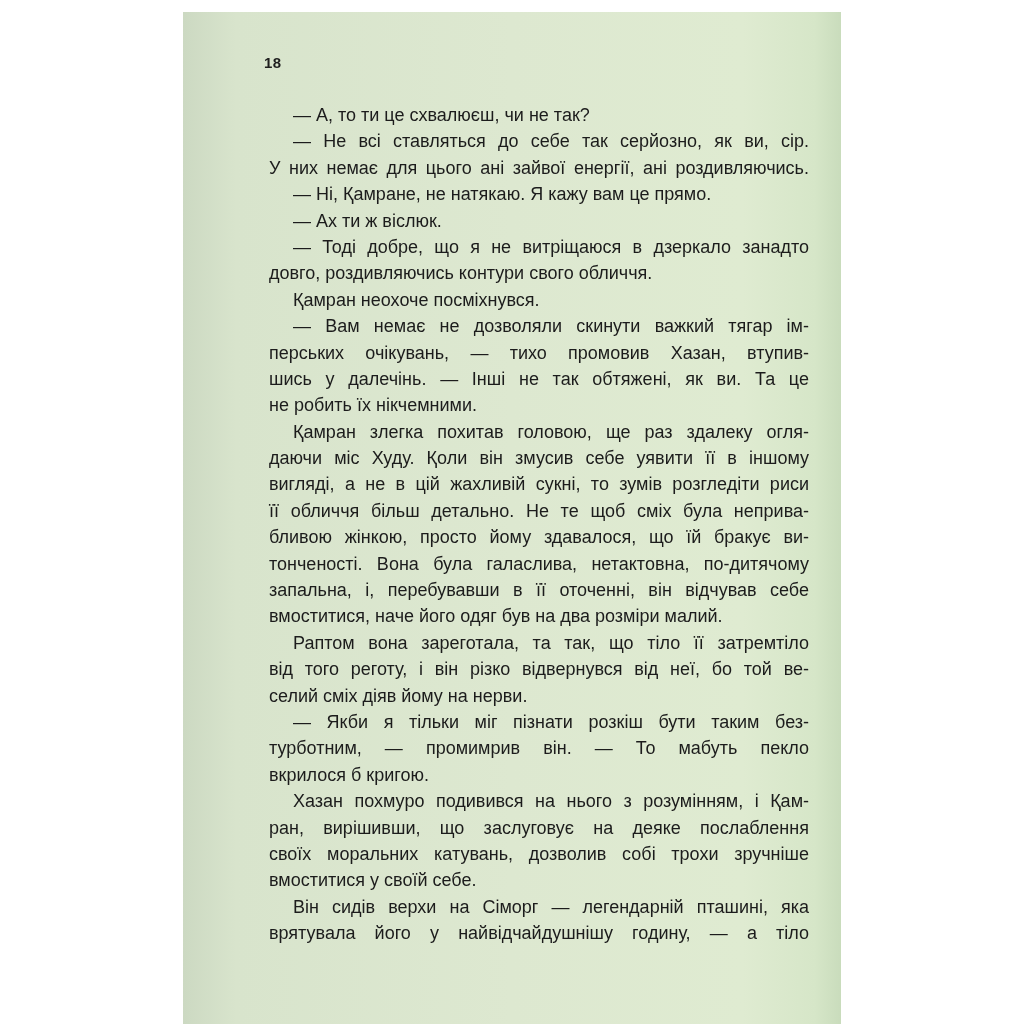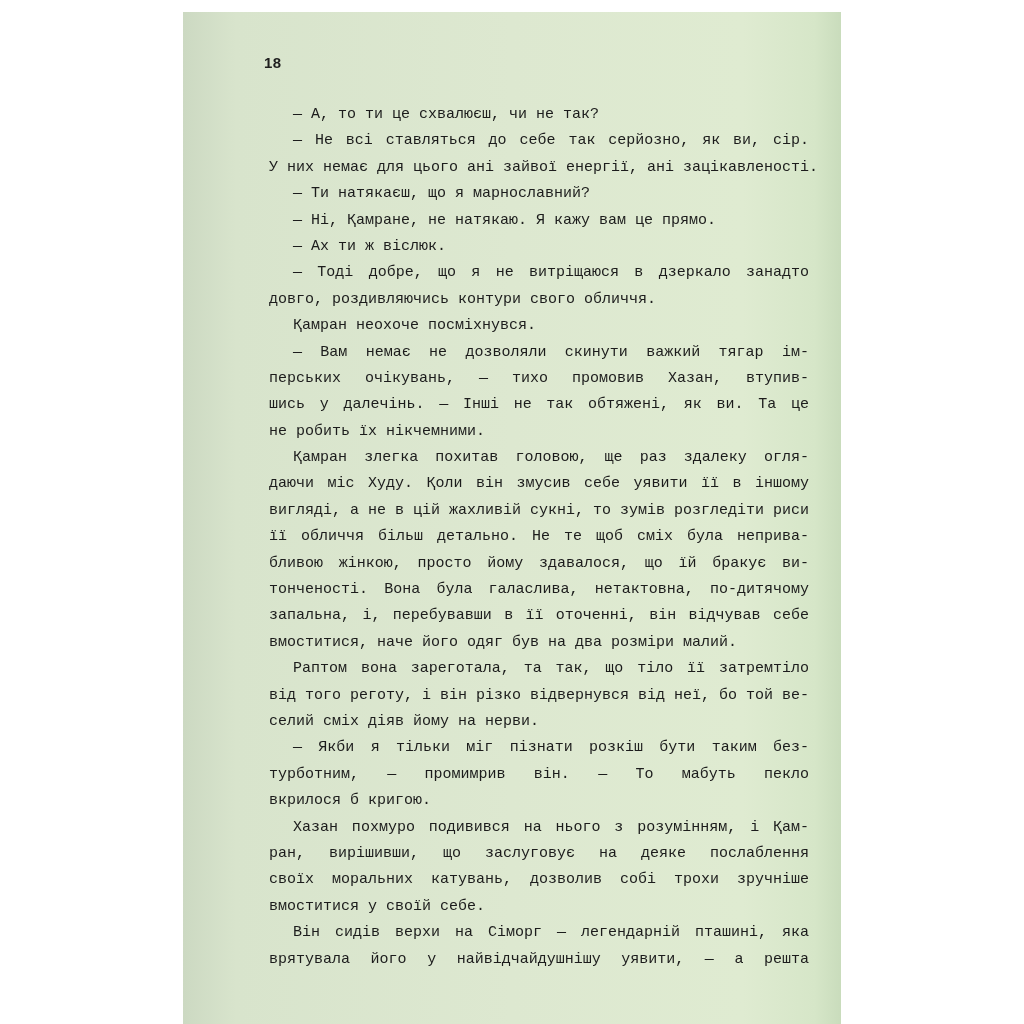--- a/index.html
+++ b/index.html
@@ -26,22 +26,22 @@
       font-weight: bold;
       font-size: 15px;
       color: #1e1e1e;
       letter-spacing: 0.5px;
     }
     .text-block {
       position: absolute;
       left: 86px;
       top: 90px;
       width: 540px;
-      font-family: Liberation Mono, monospace;
-      font-size: 15px;
+      font-family: Liberation Sans, sans-serif;
+      font-size: 18px;
       line-height: 26.4px;
       color: #1c1c1c;
     }
     .line {
       display: block;
       white-space: nowrap;
       height: 26.4px;
       text-align: justify;
       text-align-last: justify;
     }
@@ -53,22 +53,21 @@
     }
   </style>
 </head>
 <body>
 
 <div class="page">
   <div class="page-number">18</div>
   <div class="text-block" id="text-block">
       <span class="line indent last">— А, то ти це схвалюєш, чи не так?</span>
       <span class="line indent">— Не всі ставляться до себе так серйозно, як ви, сір.</span>
-      <span class="line">У них немає для цього ані зайвої енергії, ані зацікавленості.</span>
-      <span class="line indent last">— Ти натякаєш, що я марнославний?</span>
+      <span class="line">У них немає для цього ані зайвої енергії, ані роздивляючись.</span>
       <span class="line indent last">— Ні, Қамране, не натякаю. Я кажу вам це прямо.</span>
       <span class="line indent last">— Ах ти ж віслюк.</span>
       <span class="line indent">— Тоді добре, що я не витріщаюся в дзеркало занадто</span>
       <span class="line last">довго, роздивляючись контури свого обличчя.</span>
       <span class="line indent last">Қамран неохоче посміхнувся.</span>
       <span class="line indent">— Вам немає не дозволяли скинути важкий тягар ім-</span>
       <span class="line">перських очікувань, — тихо промовив Хазан, втупив-</span>
       <span class="line">шись у далечінь. — Інші не так обтяжені, як ви. Та це</span>
       <span class="line last">не робить їх нікчемними.</span>
       <span class="line indent">Қамран злегка похитав головою, ще раз здалеку огля-</span>
@@ -83,15 +82,15 @@
       <span class="line">від того реготу, і він різко відвернувся від неї, бо той ве-</span>
       <span class="line last">селий сміх діяв йому на нерви.</span>
       <span class="line indent">— Якби я тільки міг пізнати розкіш бути таким без-</span>
       <span class="line">турботним, — промимрив він. — То мабуть пекло</span>
       <span class="line last">вкрилося б кригою.</span>
       <span class="line indent">Хазан похмуро подивився на нього з розумінням, і Қам-</span>
       <span class="line">ран, вирішивши, що заслуговує на деяке послаблення</span>
       <span class="line">своїх моральних катувань, дозволив собі трохи зручніше</span>
       <span class="line last">вмоститися у своїй себе.</span>
       <span class="line indent">Він сидів верхи на Сіморг — легендарній пташині, яка</span>
-      <span class="line">врятувала його у найвідчайдушнішу уявити, — а решта</span>
+      <span class="line">врятувала його у найвідчайдушнішу годину, — а тіло</span>
     </div>
 </div>
 
 </body></html>

